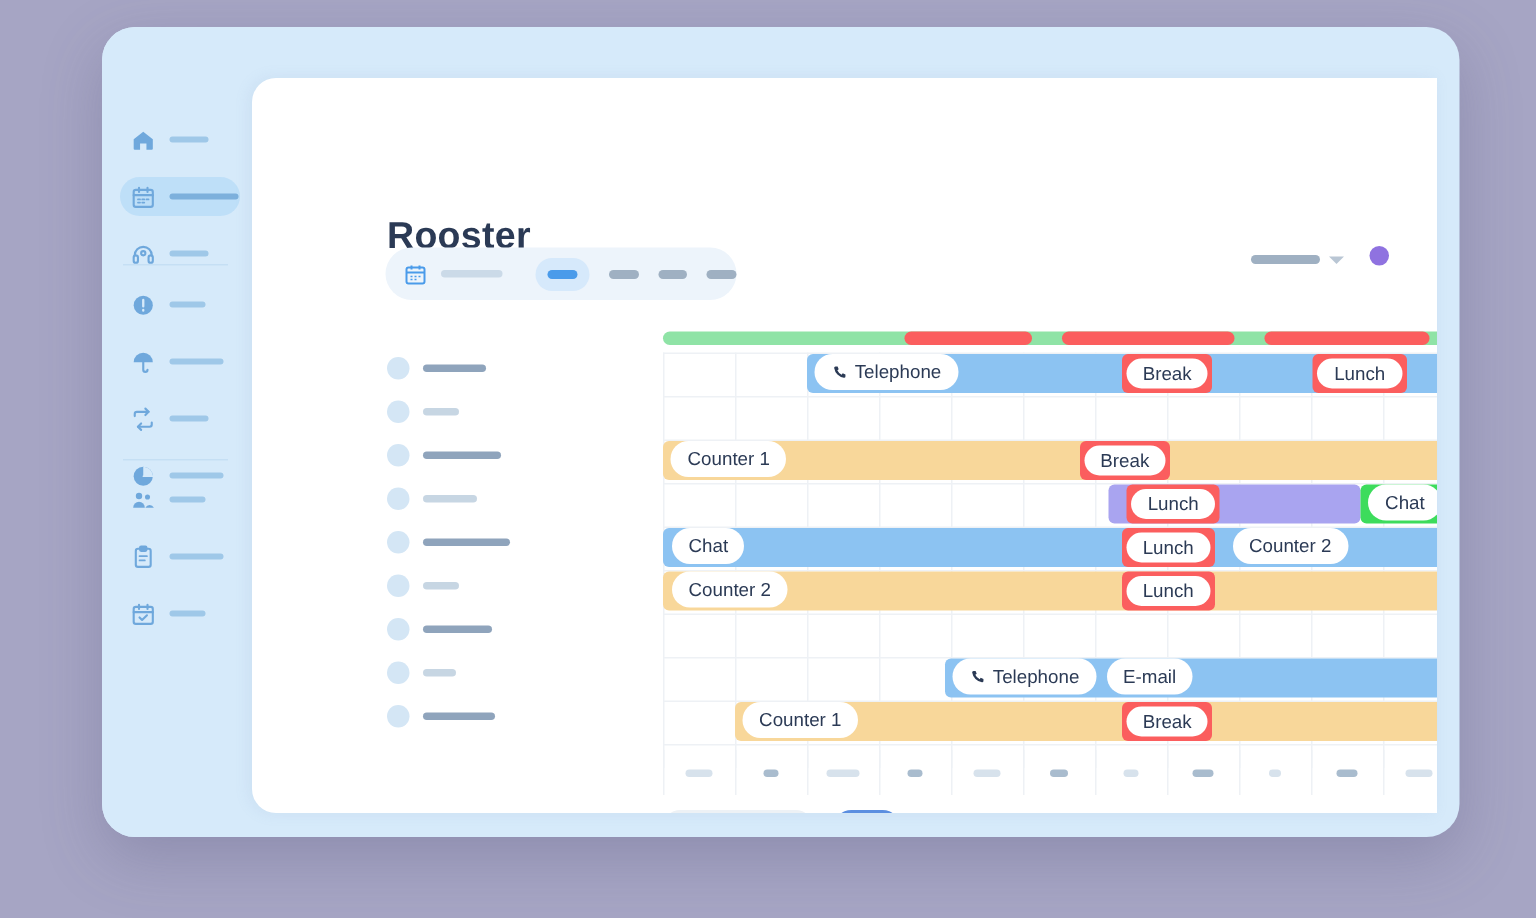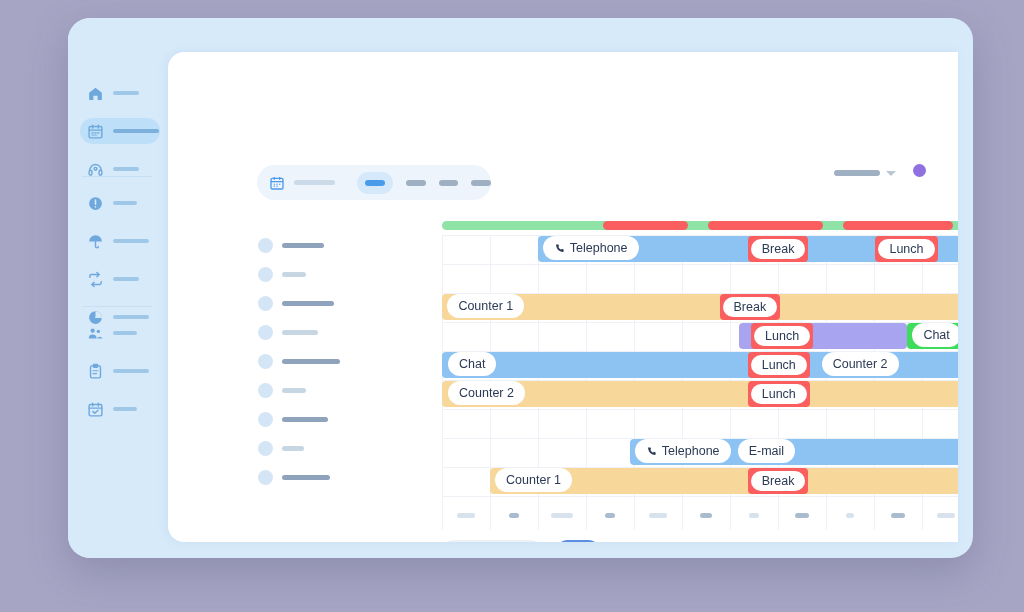--- a/index.html
+++ b/index.html
@@ -220,20 +220,21 @@
               <path d="M8.5 15l2.4 2.4L15.5 13" stroke-width="2"></path>
             </svg>
           </span>
           <span class="nav-bar" style="width: 24px;"></span>
         </div>
       </div>
   </nav>
 
   <main class="panel">
 
+    <h1 class="page-title">Rooster</h1>
 
     <div class="toolbar">
       <span class="tb-cal">
         <svg viewBox="0 0 24 24" fill="none" stroke="currentColor" stroke-width="2">
           <rect x="3" y="5" width="18" height="16" rx="2"></rect>
             <path d="M3 10h18M8 3v4M16 3v4"></path>
           <path d="M7 14h2M11 14h2M15 14h2M7 17h2M11 17h2" stroke-width="1.6"></path>
         </svg>
       </span>
       <span class="tb-label"></span>

